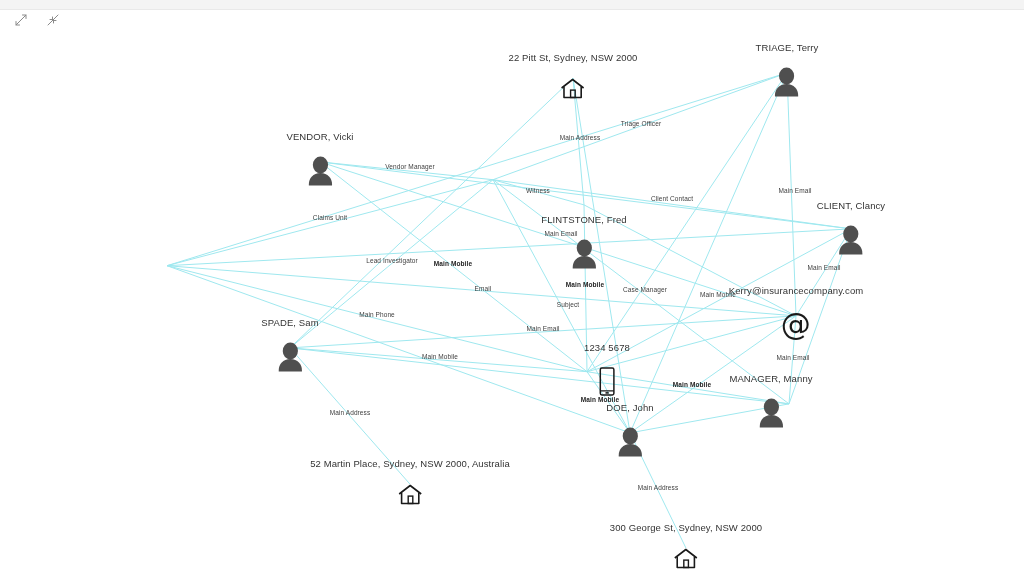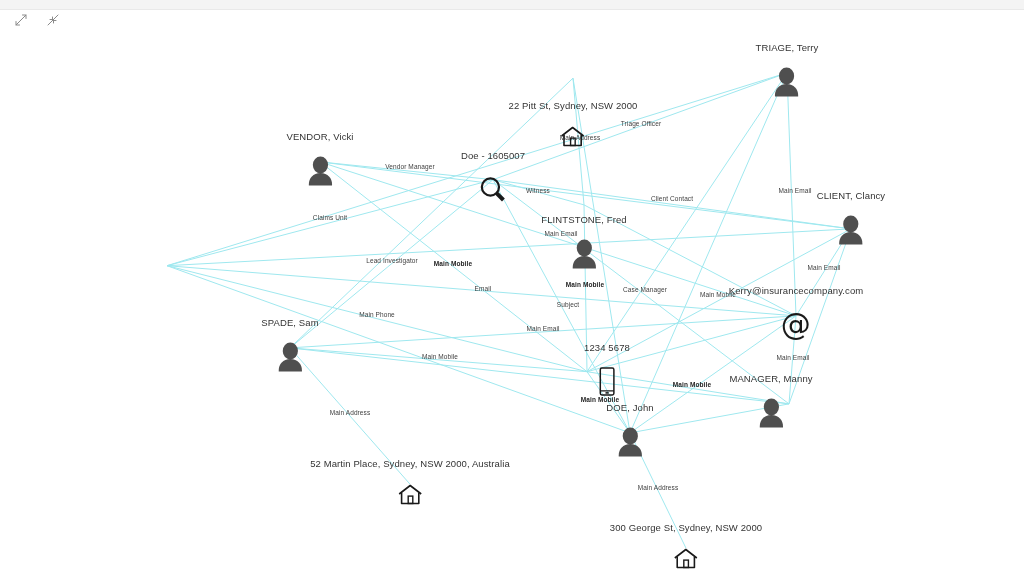--- a/index.html
+++ b/index.html
@@ -209,21 +209,21 @@
         <div class="edge-label bold" style="left: 453px; top: 263px;">Main Mobile</div>
         <div class="edge-label" style="left: 377px; top: 314px;">Main Phone</div>
         <div class="edge-label" style="left: 440px; top: 356px;">Main Mobile</div>
         <div class="edge-label" style="left: 543px; top: 328px;">Main Email</div>
         <div class="edge-label" style="left: 350px; top: 412px;">Main Address</div>
         <div class="edge-label bold" style="left: 600px; top: 399px;">Main Mobile</div>
         <div class="edge-label bold" style="left: 692px; top: 384px;">Main Mobile</div>
         <div class="edge-label" style="left: 658px; top: 487px;">Main Address</div>
       </div>
     <div id="node-layer">
-        <div class="node" style="left: 573px; top: 76px; margin-top: 48px;">
+        <div class="node" style="left: 573px; top: 76px;">
           <div class="node-label">22 Pitt St, Sydney, NSW 2000</div>
           <div class="node-glyph">
             <svg width="28" height="24" viewBox="0 0 28 24">
               <g fill="none" stroke="#1a1a1a" stroke-width="1.6" stroke-linejoin="round">
                 <polyline points="3,11.5 14,3 25,11.5"></polyline>
                 <polyline points="5.4,10.2 5.4,21 22.6,21 22.6,10.2"></polyline>
               </g>
               <rect x="12" y="13.6" width="4.6" height="7.4" fill="none" stroke="#1a1a1a" stroke-width="1.4"></rect>
             </svg>
           </div>
@@ -239,39 +239,30 @@
         </div>
         <div class="node" style="left: 320px; top: 159px;">
           <div class="node-label">VENDOR, Vicki</div>
           <div class="node-glyph">
             <svg width="30" height="32" viewBox="0 0 30 32">
               <ellipse cx="15" cy="9.5" rx="7.6" ry="8.4" fill="#4f4f4f"></ellipse>
               <path d="M15 17.5c-7.4 0-11.6 5.4-11.6 11.2 0 1.1 0 1.3 0 1.3h23.2s0-.2 0-1.3c0-5.8-4.2-11.2-11.6-11.2z" fill="#4f4f4f"></path>
             </svg>
           </div>
         </div>
-        <div class="node" style="left: 493px; top: 177px;">
-          <div class="node-label">Doe - 1605007</div>
-          <div class="node-glyph">
-            <svg width="30" height="30" viewBox="0 0 30 30">
-              <circle cx="12.5" cy="12.5" r="8.6" fill="none" stroke="#1a1a1a" stroke-width="2.2"></circle>
-              <line x1="18.6" y1="18.6" x2="25.5" y2="25.5" stroke="#1a1a1a" stroke-width="4" stroke-linecap="butt"></line>
-            </svg>
-          </div>
-        </div>
         <div class="node" style="left: 584px; top: 202px; margin-top: 40px;">
           <div class="node-label">FLINTSTONE, Fred</div>
           <div class="node-glyph">
             <svg width="30" height="32" viewBox="0 0 30 32">
               <ellipse cx="15" cy="9.5" rx="7.6" ry="8.4" fill="#4f4f4f"></ellipse>
               <path d="M15 17.5c-7.4 0-11.6 5.4-11.6 11.2 0 1.1 0 1.3 0 1.3h23.2s0-.2 0-1.3c0-5.8-4.2-11.2-11.6-11.2z" fill="#4f4f4f"></path>
             </svg>
           </div>
         </div>
-        <div class="node" style="left: 851px; top: 218px;">
+        <div class="node" style="left: 851px; top: 228px;">
           <div class="node-label">CLIENT, Clancy</div>
           <div class="node-glyph">
             <svg width="30" height="32" viewBox="0 0 30 32">
               <ellipse cx="15" cy="9.5" rx="7.6" ry="8.4" fill="#4f4f4f"></ellipse>
               <path d="M15 17.5c-7.4 0-11.6 5.4-11.6 11.2 0 1.1 0 1.3 0 1.3h23.2s0-.2 0-1.3c0-5.8-4.2-11.2-11.6-11.2z" fill="#4f4f4f"></path>
             </svg>
           </div>
         </div>
         <div class="node" style="left: 796px; top: 313px;">
           <div class="node-label">Kerry@insurancecompany.com</div>

